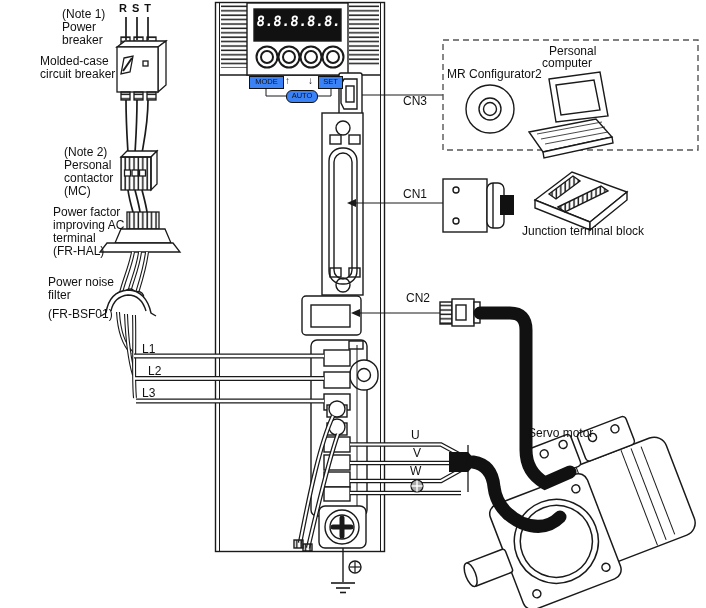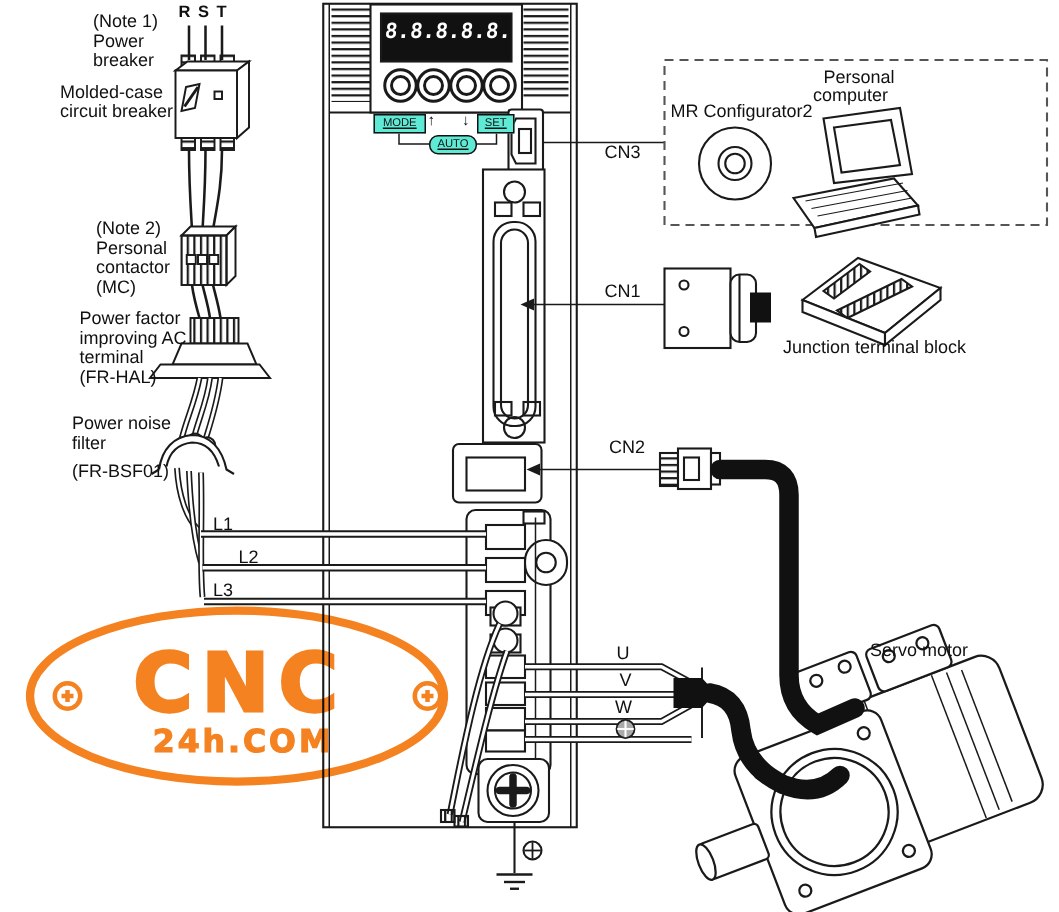--- a/index.html
+++ b/index.html
@@ -1,21 +1,21 @@
 <!DOCTYPE html>
 <html><head>
 <meta charset="utf-8">
 <style>
   html,body{margin:0;padding:0;background:#fff;}
   #stage{position:relative;width:706px;height:608px;background:#ffffff;overflow:hidden;
          font-family:"Liberation Sans",sans-serif;color:#111;}
   #stage svg{position:absolute;left:0;top:0;}
   .lbl{position:absolute;font-size:12px;line-height:12px;color:#111;white-space:nowrap;}
   .boxlbl{position:absolute;font-size:7.5px;line-height:10px;border:1px solid #111;
-          text-align:center;background:#5eead4;color:#111;text-decoration:underline;}
+          text-align:center;background:#3b82f6;color:#111;}
   .arrowlbl{position:absolute;font-size:10px;color:#111;}
   .digits{position:absolute;left:256px;top:13px;width:86px;height:26px;color:#fff;
           font-family:"DejaVu Sans Mono",monospace;font-weight:bold;font-size:14px;
           letter-spacing:0px;transform:skewX(-6deg);}
   .rst{position:absolute;left:119px;top:2px;display:flex;gap:5px;font-size:11px;font-weight:bold;}
   #watermark{position:absolute;left:12px;top:400px;width:292px;height:128px;
              mix-blend-mode:multiply;pointer-events:none;}
 </style>
 </head>
 <body>
@@ -337,54 +337,39 @@
 <div class="lbl" style="left:53px;top:206px">Power factor</div>
 <div class="lbl" style="left:53px;top:219px">improving AC</div>
 <div class="lbl" style="left:53px;top:232px">terminal</div>
 <div class="lbl" style="left:53px;top:245px">(FR-HAL)</div>
 
 <div class="lbl" style="left:48px;top:276px">Power noise</div>
 <div class="lbl" style="left:48px;top:289px">filter</div>
 <div class="lbl" style="left:48px;top:308px">(FR-BSF01)</div>
 
 <div class="lbl" style="left:142px;top:343px">L1</div>
-<div class="lbl" style="left:159px;top:365px">L2</div>
+<div class="lbl" style="left:148px;top:365px">L2</div>
 <div class="lbl" style="left:142px;top:387px">L3</div>
 
 <div class="digits">8.8.8.8.8.</div>
 
 <div class="boxlbl" style="left:249px;top:76px;width:33px;height:11px">MODE</div>
 <div class="arrowlbl" style="left:285px;top:75px">↑</div>
 <div class="arrowlbl" style="left:308px;top:75px">↓</div>
 <div class="boxlbl" style="left:318px;top:76px;width:23px;height:11px">SET</div>
 <div class="boxlbl" style="left:286px;top:90px;width:30px;height:11px;border-radius:6px">AUTO</div>
 
 <div class="lbl" style="left:403px;top:95px">CN3</div>
 <div class="lbl" style="left:403px;top:188px">CN1</div>
 <div class="lbl" style="left:406px;top:292px">CN2</div>
 
 <div class="lbl" style="left:447px;top:68px">MR Configurator2</div>
 <div class="lbl" style="left:549px;top:45px">Personal</div>
 <div class="lbl" style="left:542px;top:57px">computer</div>
 <div class="lbl" style="left:522px;top:225px">Junction terminal block</div>
-<div class="lbl" style="left:580px;top:427px">Servo motor</div>
+<div class="lbl" style="left:528px;top:427px">Servo motor</div>
 
 <div class="lbl" style="left:411px;top:429px">U</div>
 <div class="lbl" style="left:413px;top:447px">V</div>
 <div class="lbl" style="left:410px;top:465px">W</div>
 
-<div id="watermark">
-  <svg width="292" height="128" viewBox="0 0 292 128">
-    <ellipse cx="146" cy="64" rx="138" ry="57" fill="none" stroke="#F58220" stroke-width="5.5"></ellipse>
-    <g stroke="#F58220" fill="none" stroke-width="3">
-      <circle cx="33" cy="64" r="8.5"></circle>
-      <line x1="29" y1="64" x2="37" y2="64"></line>
-          <line x1="33" y1="60" x2="33" y2="68"></line>
-      <circle cx="273" cy="64" r="8.5"></circle>
-      <line x1="269" y1="64" x2="277" y2="64"></line>
-          <line x1="273" y1="60" x2="273" y2="68"></line>
-    </g>
-    <text x="148" y="74" text-anchor="middle" font-family="DejaVu Sans, sans-serif" font-weight="bold" font-size="54" fill="#F58220" stroke="#F58220" stroke-width="2" letter-spacing="6">CNC</text>
-    <text x="150" y="101" text-anchor="middle" font-family="DejaVu Sans, sans-serif" font-weight="bold" font-size="21" fill="#F58220" stroke="#F58220" stroke-width="0.8" letter-spacing="2">24h.COM</text>
-  </svg>
+
 </div>
 
-</div>
-
 </body></html>

